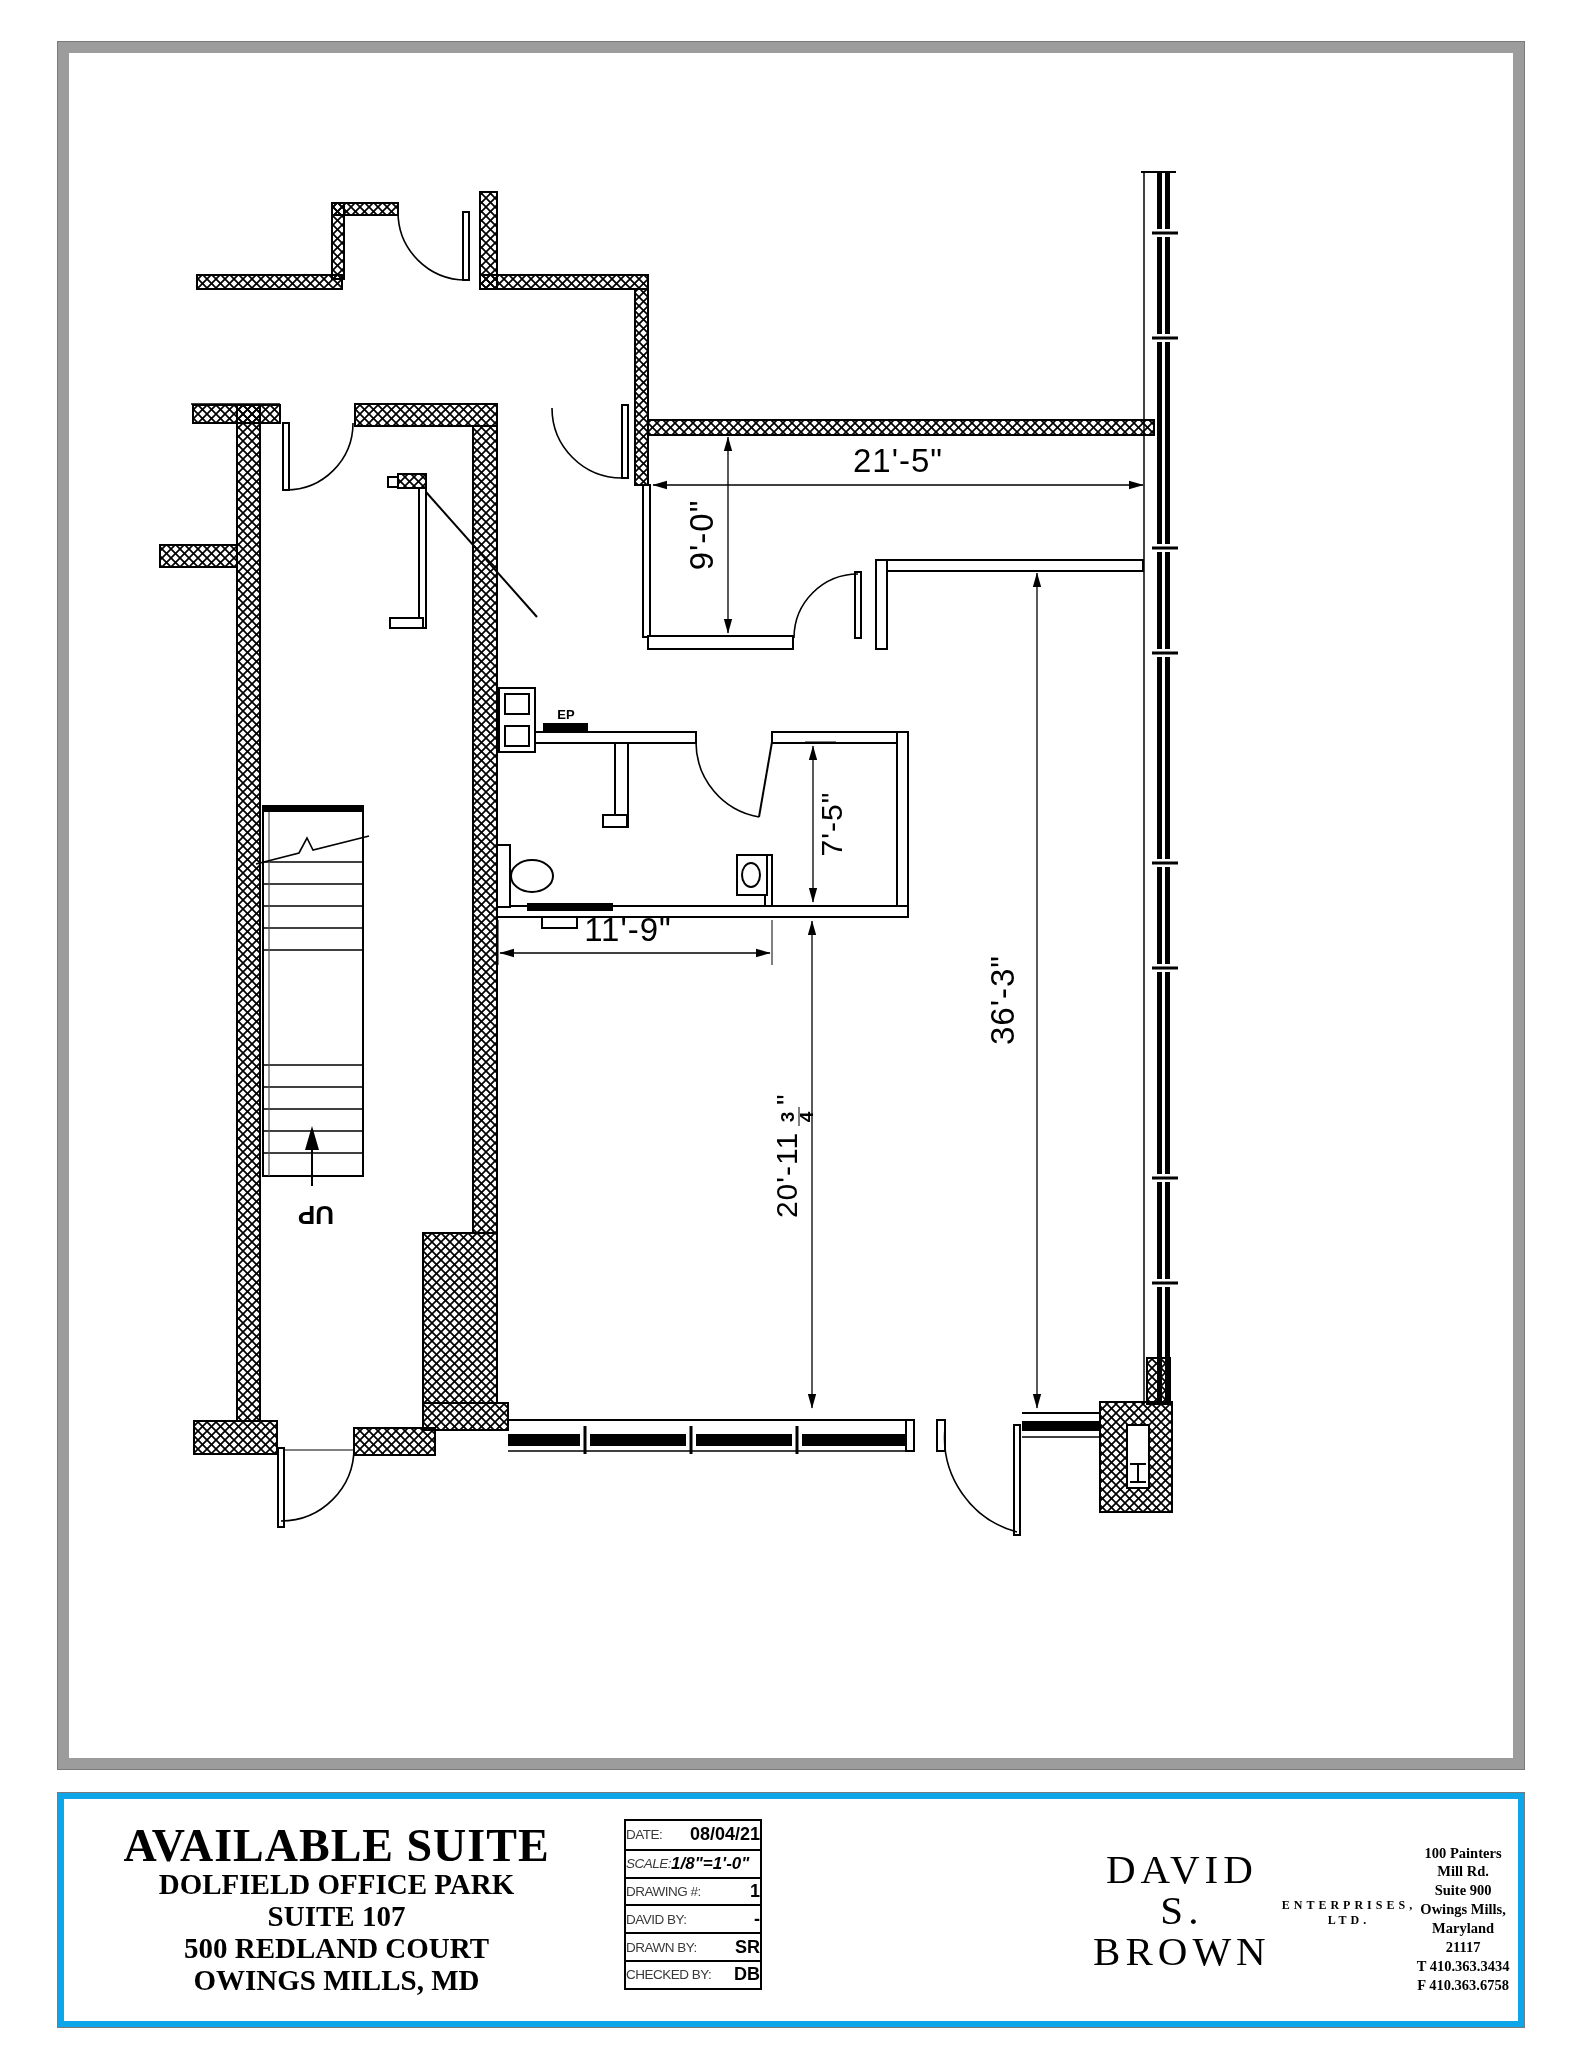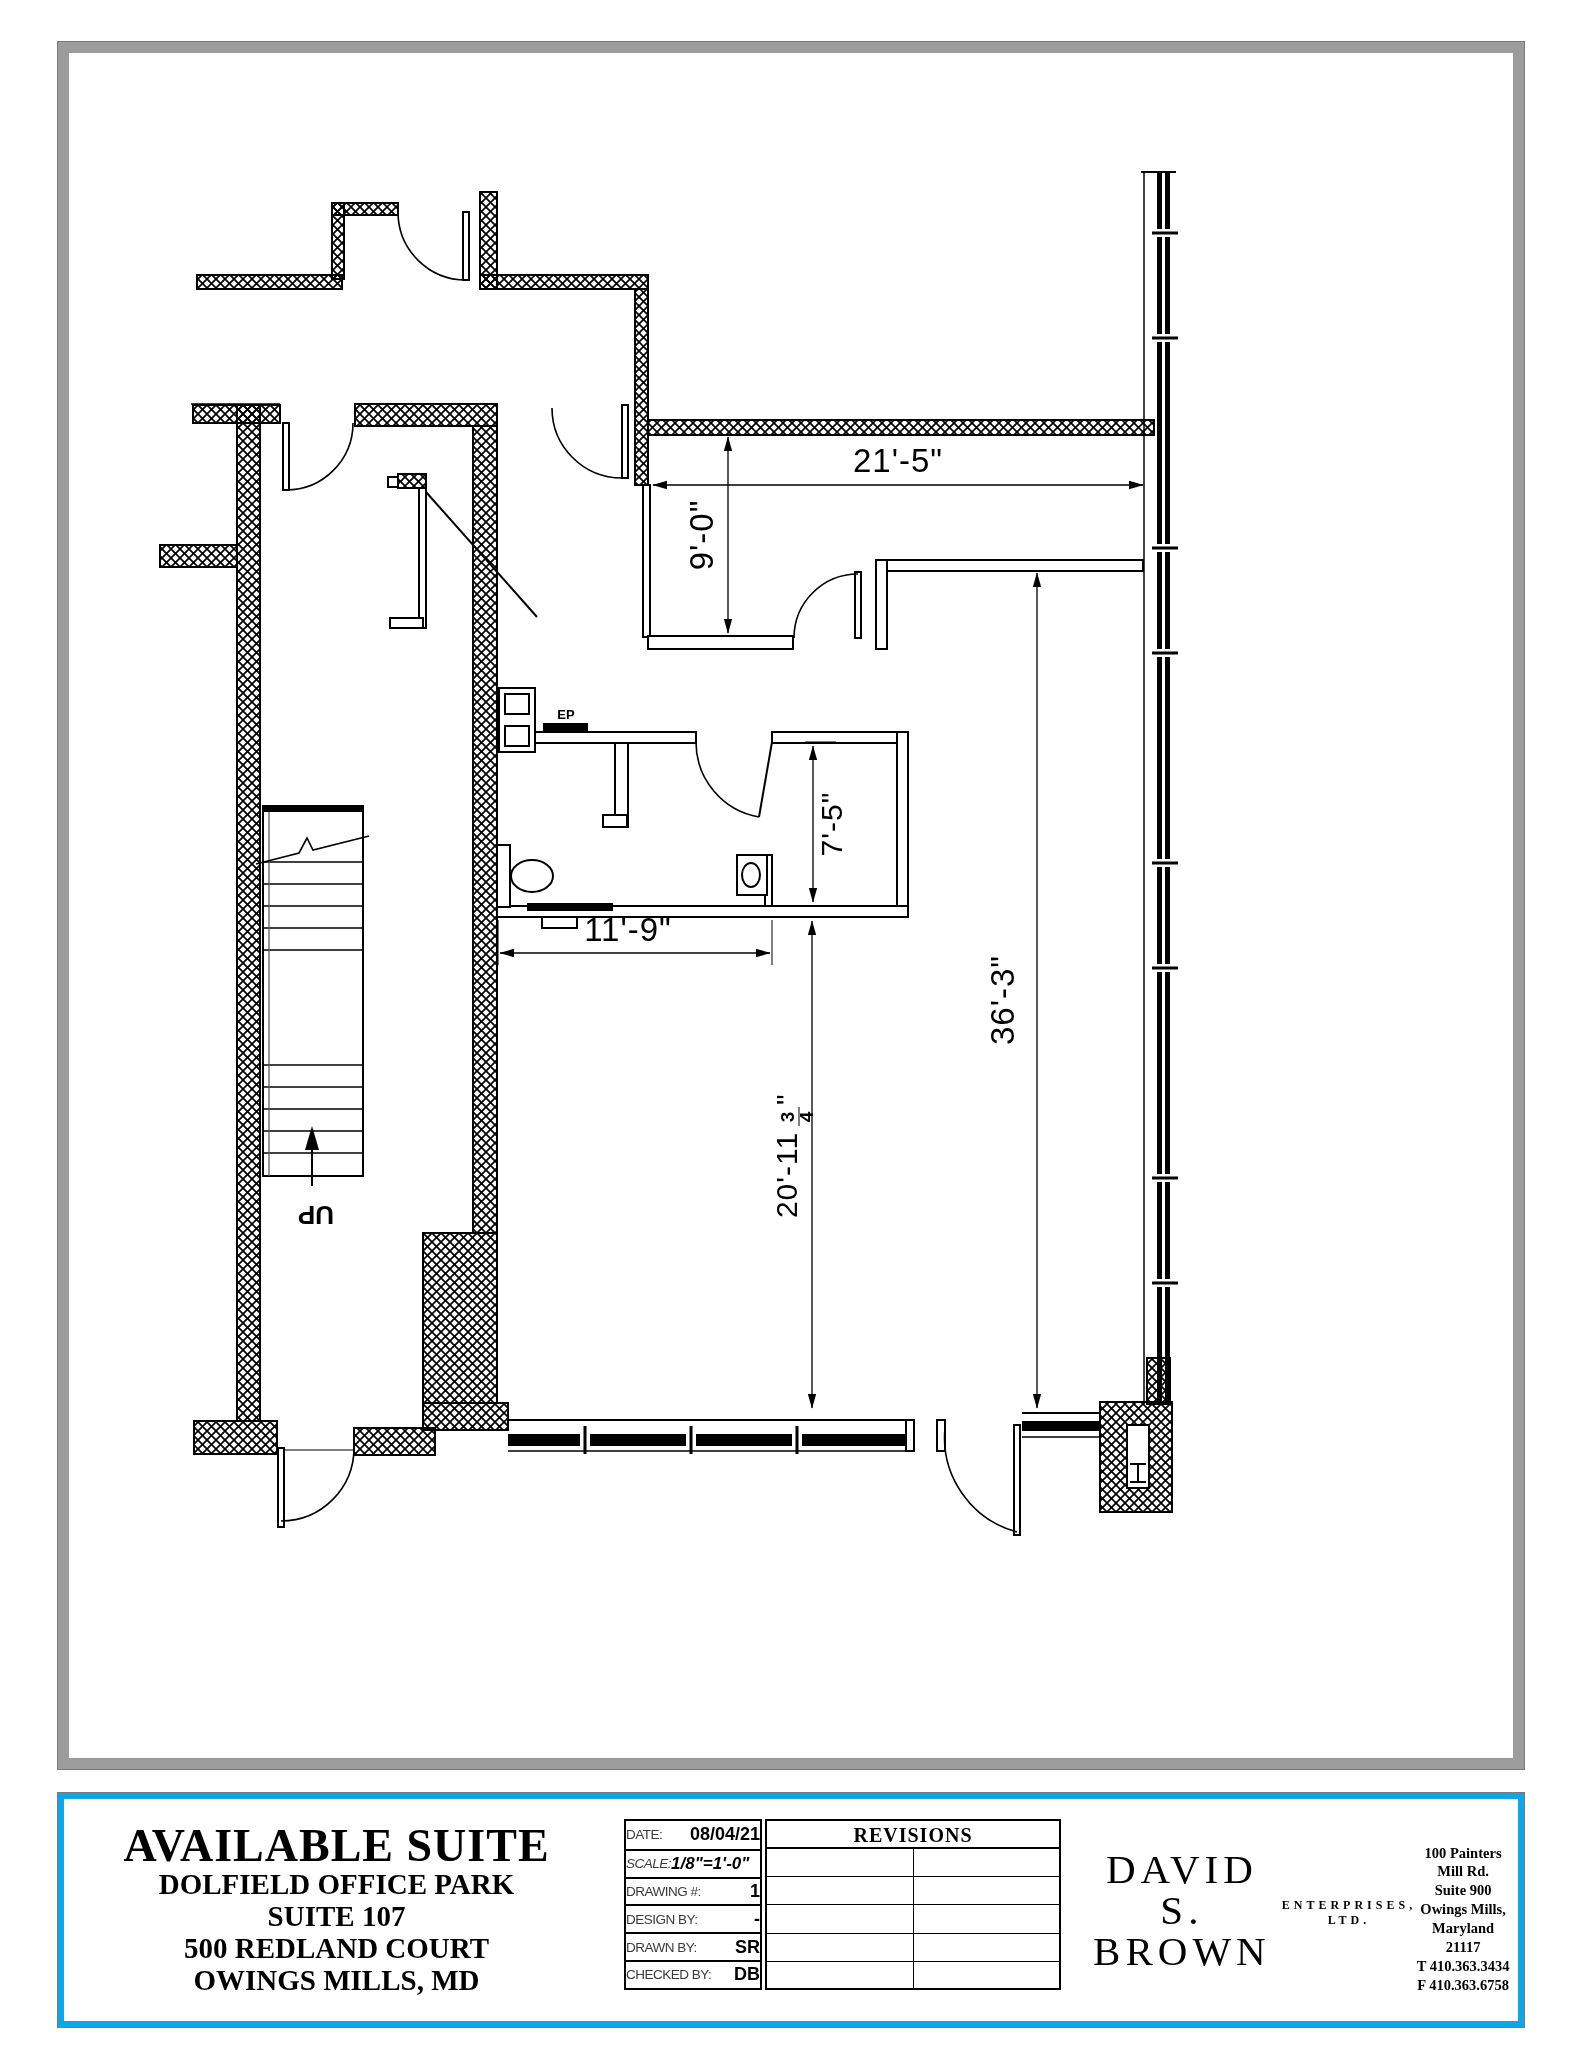--- a/index.html
+++ b/index.html
@@ -290,42 +290,33 @@
       </div>
       <div class="tb-info-row row-scale">
         <span class="lbl">SCALE:</span>
         <span class="val">1/8"=1'-0"</span>
       </div>
       <div class="tb-info-row">
         <span class="lbl">DRAWING #:</span>
         <span class="val">1</span>
       </div>
       <div class="tb-info-row">
-        <span class="lbl">DESIGN BY:</span>
+        <span class="lbl">DAVID BY:</span>
         <span class="val">-</span>
       </div>
       <div class="tb-info-row">
         <span class="lbl">DRAWN BY:</span>
         <span class="val">SR</span>
       </div>
       <div class="tb-info-row">
         <span class="lbl">CHECKED BY:</span>
         <span class="val">DB</span>
       </div>
     </div>
 
-    <div class="tb-rev">
-      <div class="tb-rev-head">REVISIONS</div>
-      <div class="tb-rev-row"></div>
-      <div class="tb-rev-row"></div>
-      <div class="tb-rev-row"></div>
-      <div class="tb-rev-row"></div>
-      <div class="tb-rev-row"></div>
-      <div class="tb-rev-divider"></div>
-    </div>
 
     <div class="tb-co">
       <div class="co-name">DAVID S. BROWN</div>
       <div class="co-type">ENTERPRISES, LTD.</div>
       <div class="co-addr">
         <div>100 Painters Mill Rd.</div>
         <div>Suite 900</div>
         <div>Owings Mills, Maryland 21117</div>
         <div>T 410.363.3434 F 410.363.6758</div>
       </div>

